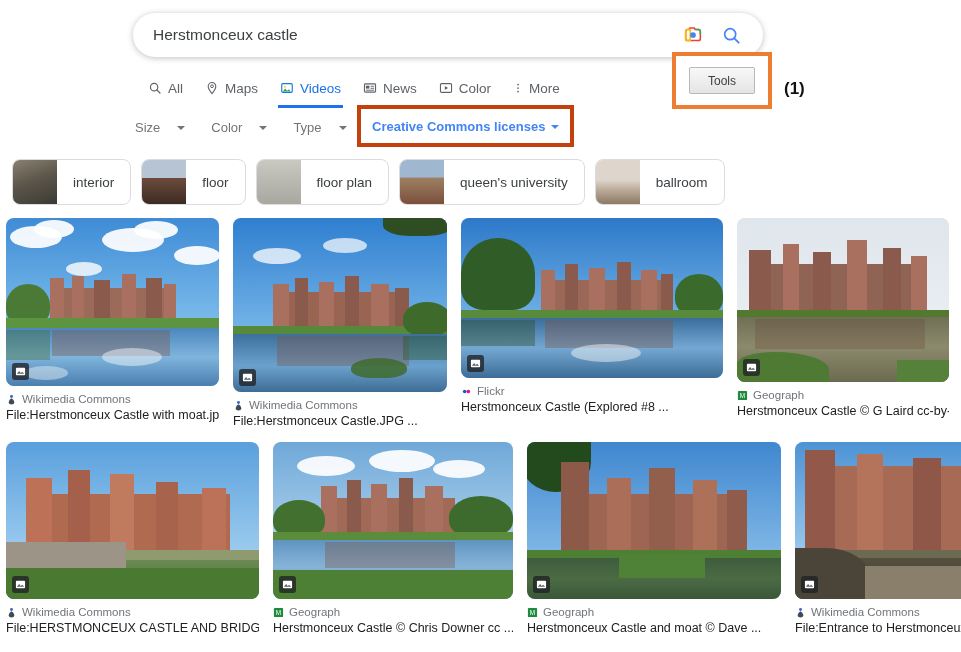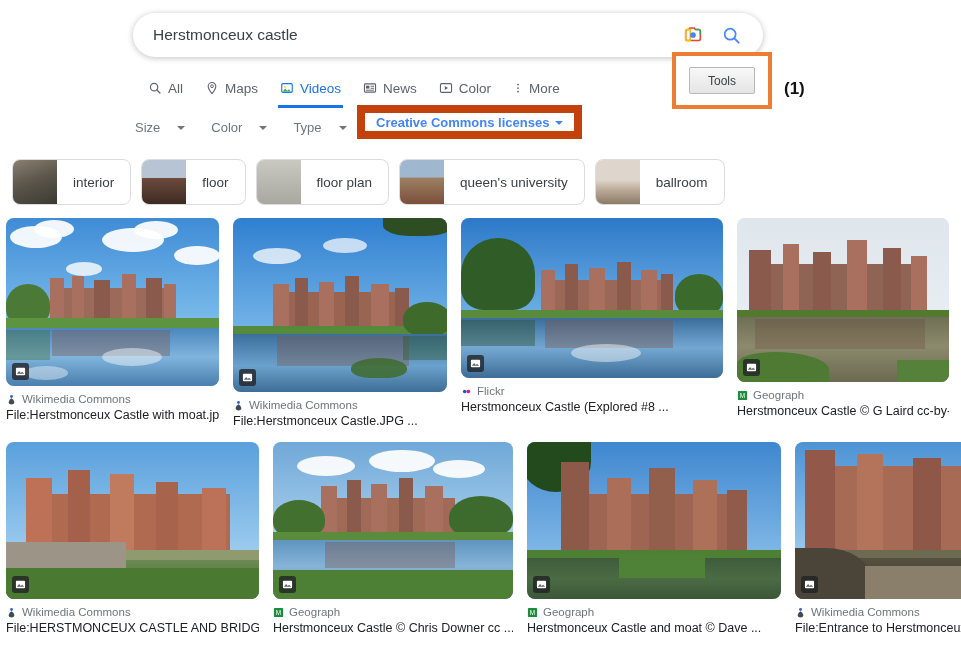--- a/index.html
+++ b/index.html
@@ -174,22 +174,22 @@
     width: 0; height: 0;
     border-left: 4px solid transparent;
     border-right: 4px solid transparent;
     border-top: 4px solid #70757a;
     margin-top: 2px;
   }
   .cc-annot {
     position: absolute;
     left: 357px;
     top: -9px;
-    height: 34px;
-    border: 8px solid #c2410c;
+    height: 42px;
+    border: 4px solid #c2410c;
     background: #fff;
     box-sizing: border-box;
     display: flex;
     align-items: center;
     padding: 0 11px;
   }
   .cc-label {
     font-size: 13px;
     color: #4285f4;
     font-weight: bold;

